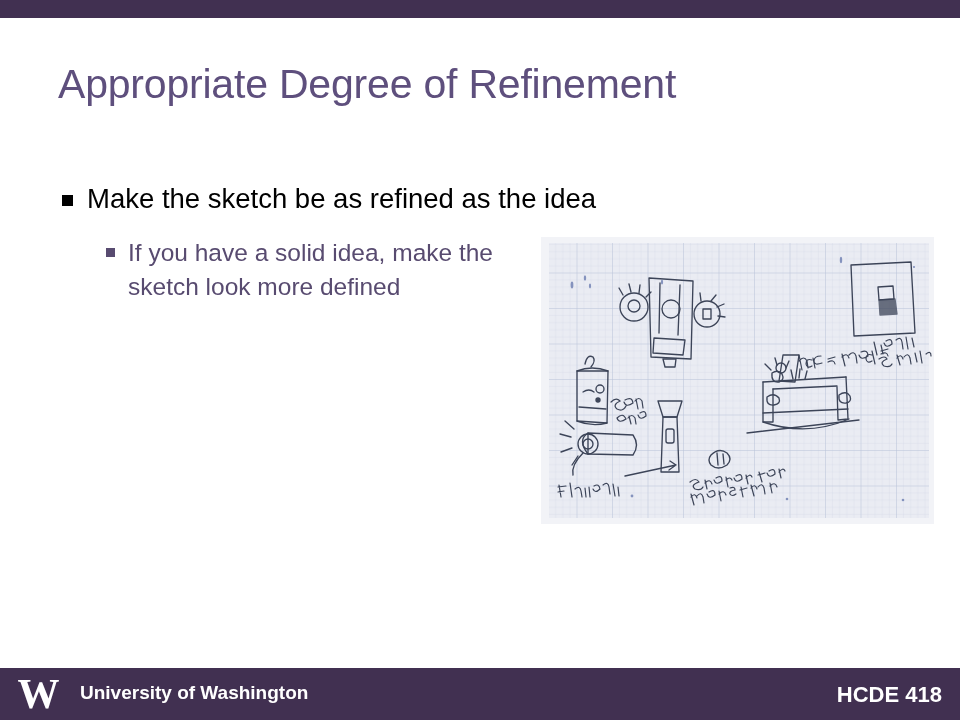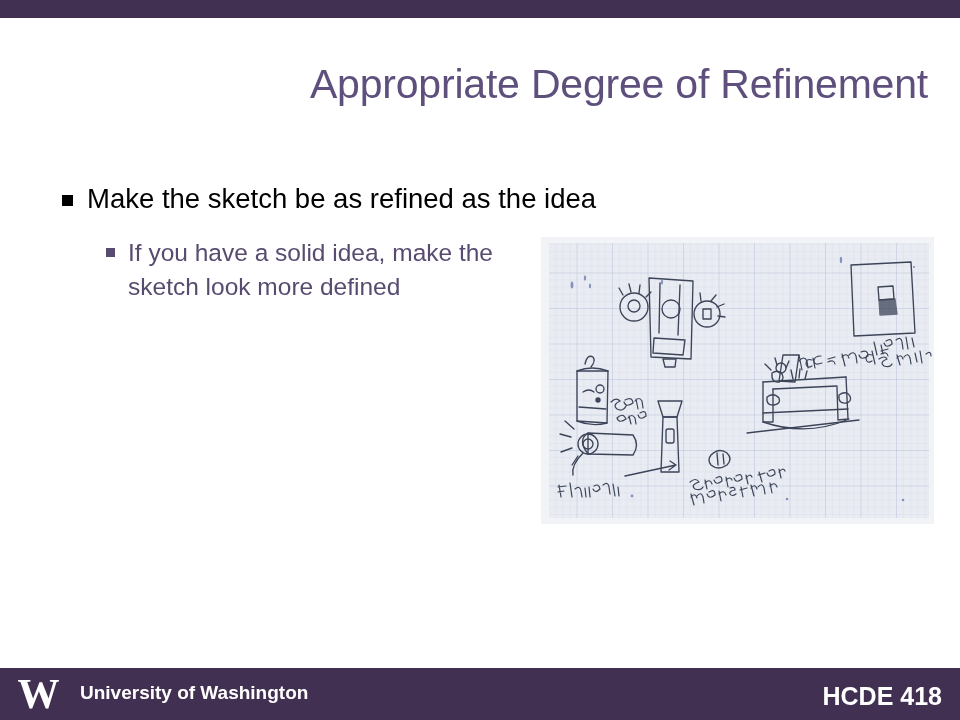--- a/index.html
+++ b/index.html
@@ -35,21 +35,20 @@
     position: absolute;
     left: 58px;
     top: 62px;
     width: 870px;
     color: #5E4F7D;
     font-size: 41px;
     font-weight: 400;
     letter-spacing: -0.2px;
     line-height: 1.1;
     white-space: nowrap;
-    text-align: right;
   }
 
   
   .body-area {
     position: absolute;
     left: 0;
     top: 170px;
     width: 960px;
     height: 480px;
   }
@@ -144,21 +143,21 @@
     top: 682px;
     color: #ffffff;
     font-size: 19px;
     font-weight: 700;
   }
   .footer-right {
     position: absolute;
     right: 18px;
     top: 682px;
     color: #ffffff;
-    font-size: 25px;
+    font-size: 22px;
     font-weight: 700;
   }
 </style>
 </head>
 <body>
 
 <div class="slide">
 
   <div class="top-bar"></div>
 

